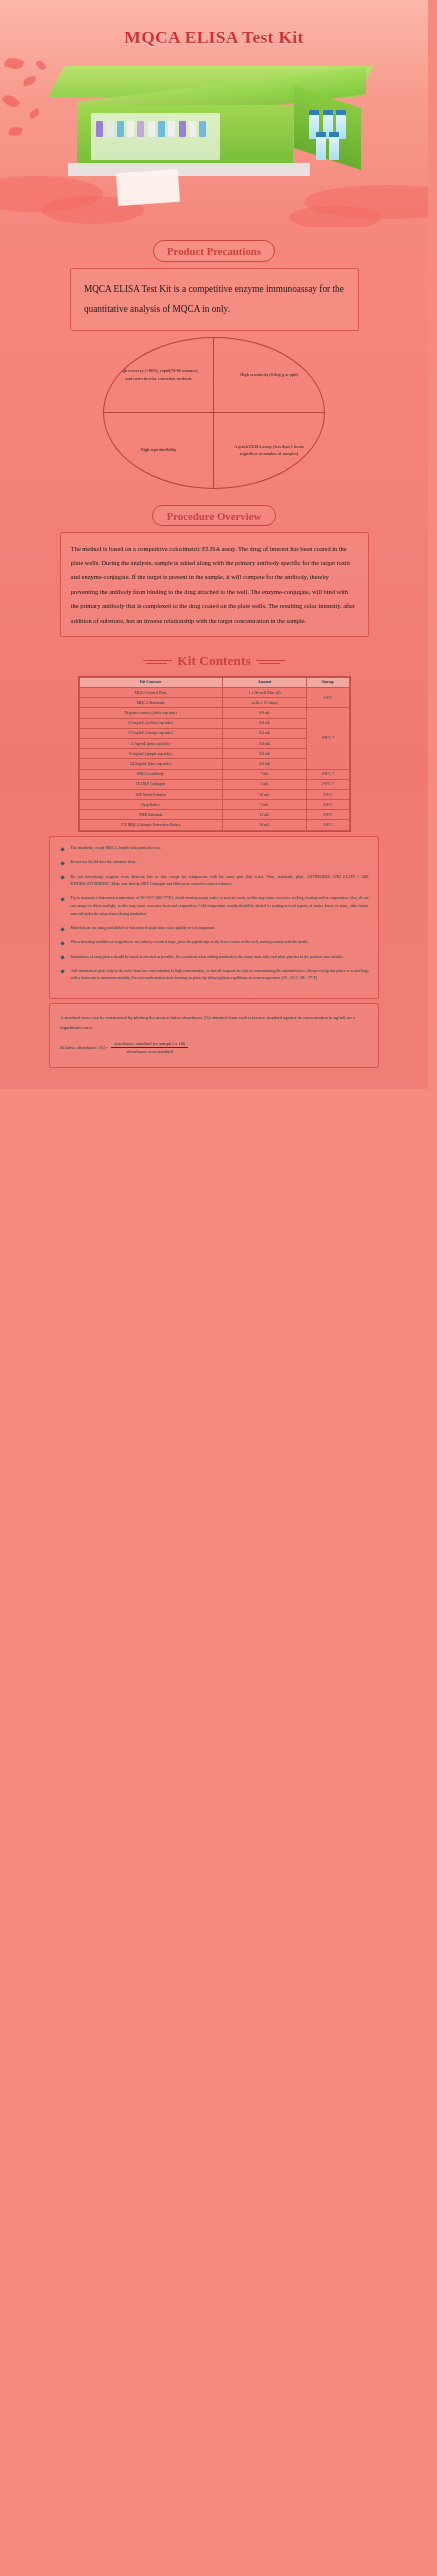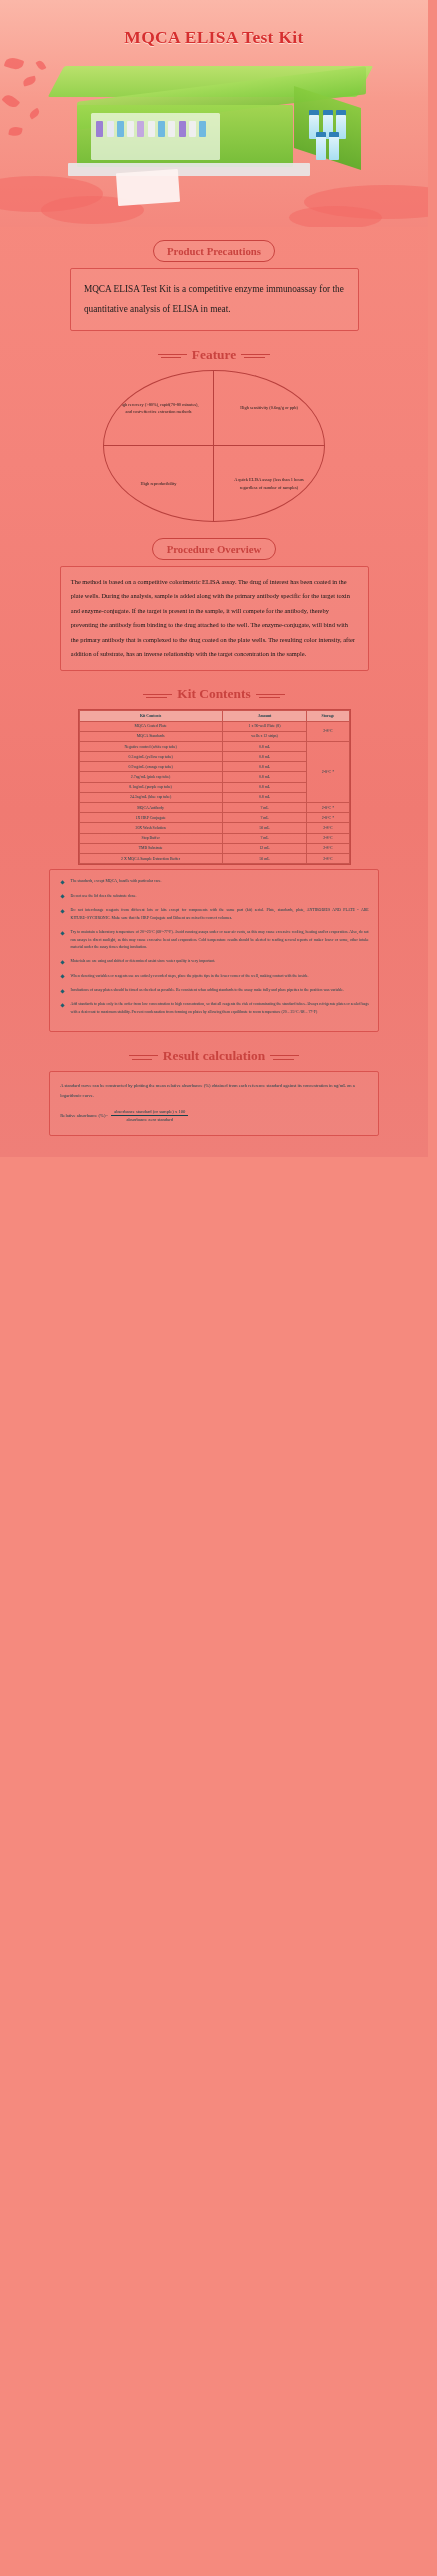--- a/index.html
+++ b/index.html
@@ -394,28 +394,23 @@
     <div class="cloud c1"></div>
     <div class="cloud c2"></div>
     <div class="cloud c3"></div>
     <div class="cloud c4"></div>
   </div>
 
   <div class="banner">
     <span class="banner-pill">Product Precautions</span>
   </div>
   <div class="desc-box">
-    <p>MQCA ELISA Test Kit is a competitive enzyme immunoassay for the quantitative analysis of ELISA in meat.</p>
-  </div>
-
-  <div class="banner-line">
-    <span class="rule"></span>
-    <span class="txt">Feature</span>
-    <span class="rule"></span>
-  </div>
+    <p>MQCA ELISA Test Kit is a competitive enzyme immunoassay for the quantitative analysis of MQCA in only.</p>
+  </div>
+
   <div class="feature-wrap">
     <div class="circle">
       <div class="quad q1">
         <span>High recovery (&gt;80%), rapid(70-80 minutes), and cost-effective extraction methods</span>
       </div>
       <div class="quad q2">
         <span>High sensitivity (0.6ng/g or ppb)</span>
       </div>
       <div class="quad q3">
         <span>High reproducibility</span>
@@ -522,25 +517,20 @@
       <li>Do not use the lid does the substrate done.</li>
       <li>Do not interchange reagents from different lots or kits except for components with the same part (kit) serial. Plate, standards, plate, ANTIBODIES AND PLATE - ARE KITURE=SYCHRONIC. Make sure that the HRP Conjugate and Diluent are mixed to correct volumes.</li>
       <li>Try to maintain a laboratory temperature of 20°-25°C (68°-77°F). Avoid running assays under or near air vents, as this may cause excessive cooling, heating and/or evaporation. Also, do not run assays in direct sunlight, as this may cause excessive heat and evaporation. Cold temperature results should be alerted to reading several reports of maker lower or some, other intake material under the assay times during incubation.</li>
       <li>Materials are are using and shifted or determined assist since water quality is very important.</li>
       <li>When denoting variables or reagents use are entirely recorded steps, place the pipette tips in the lower corner of the well, making contact with the inside.</li>
       <li>Incubations of assay plates should be timed as checked as possible. Be consistent when adding standards to the assay make fully and place pipettes to the position was variable.</li>
       <li>Add standards to plate only in the order from low concentration to high concentration, so that all reagents the risk of contaminating the standard tubes. Always refrigerate plates or sealed bags with a desiccant to maximum stability. Prevent condensation from forming on plates by allowing them equilibrate to room temperature (20 – 25°C /68 – 77°F)</li>
     </ul>
   </div>
 
-  <div class="banner-line">
-    <span class="rule"></span>
-    <span class="txt">Result calculation</span>
-    <span class="rule"></span>
-  </div>
   <div class="result-box">
     <p class="rtext">A standard curve can be constructed by plotting the mean relative absorbance (%) obtained from each reference standard against its concentration in ng/mL on a logarithmic curve.</p>
     <div class="formula">
       <span>Relative absorbance (%)=</span>
       <span class="frac">
         <span class="num">absorbance standard (or sample) x 100</span>
         <span class="den">absorbance zero standard</span>
       </span>
     </div>
   </div>

